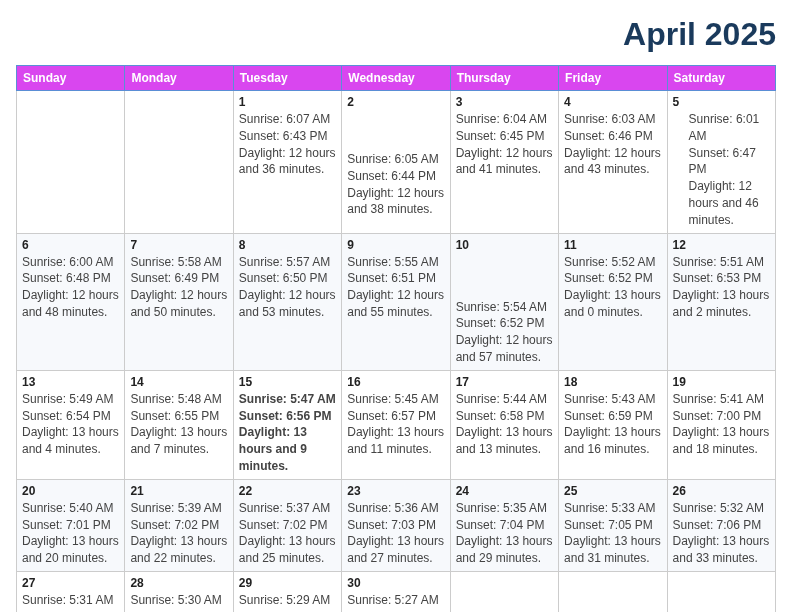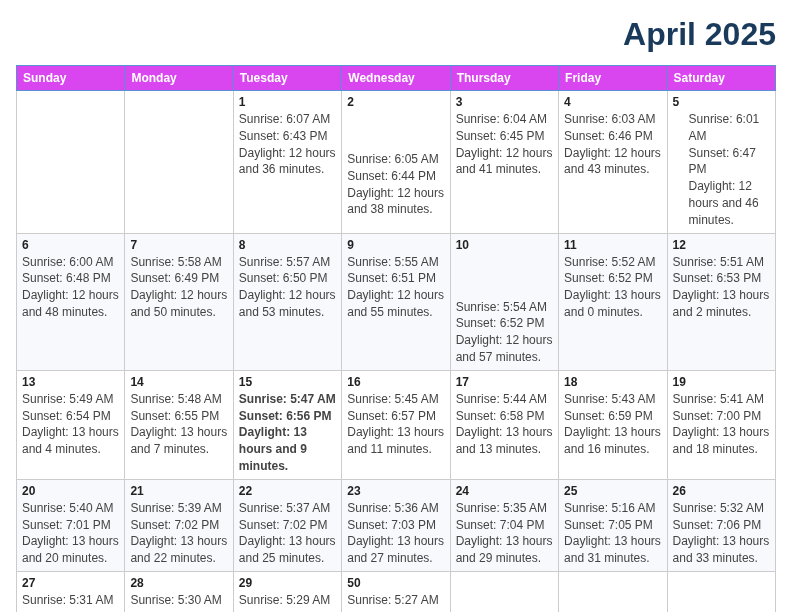--- a/index.html
+++ b/index.html
@@ -260,21 +260,21 @@
 Daylight: 13 hours and 27 minutes.</div>
         </td>
         <td>
           <div class="day-num">24</div>
           <div class="day-info" style="white-space: pre-line;">Sunrise: 5:35 AM
 Sunset: 7:04 PM
 Daylight: 13 hours and 29 minutes.</div>
         </td>
         <td>
           <div class="day-num">25</div>
-          <div class="day-info" style="white-space: pre-line;">Sunrise: 5:16 AM
+          <div class="day-info" style="white-space: pre-line;">Sunrise: 5:33 AM
 Sunset: 7:05 PM
 Daylight: 13 hours and 31 minutes.</div>
         </td>
         <td>
           <div class="day-num">26</div>
           <div class="day-info" style="white-space: pre-line;">Sunrise: 5:32 AM
 Sunset: 7:06 PM
 Daylight: 13 hours and 33 minutes.</div>
         </td>
       </tr>
@@ -291,21 +291,21 @@
 Sunset: 7:08 PM
 Daylight: 13 hours and 38 minutes.</div>
         </td>
         <td>
           <div class="day-num">29</div>
           <div class="day-info" style="white-space: pre-line;">Sunrise: 5:29 AM
 Sunset: 7:09 PM
 Daylight: 13 hours and 40 minutes.</div>
         </td>
         <td>
-          <div class="day-num">50</div>
+          <div class="day-num">30</div>
           <div class="day-info" style="white-space: pre-line;">Sunrise: 5:27 AM
 Sunset: 7:10 PM
 Daylight: 13 hours and 42 minutes.</div>
         </td>
         <td class="empty-cell"></td>
         <td class="empty-cell"></td>
         <td class="empty-cell"></td>
       </tr>
     </tbody>
 </table>

